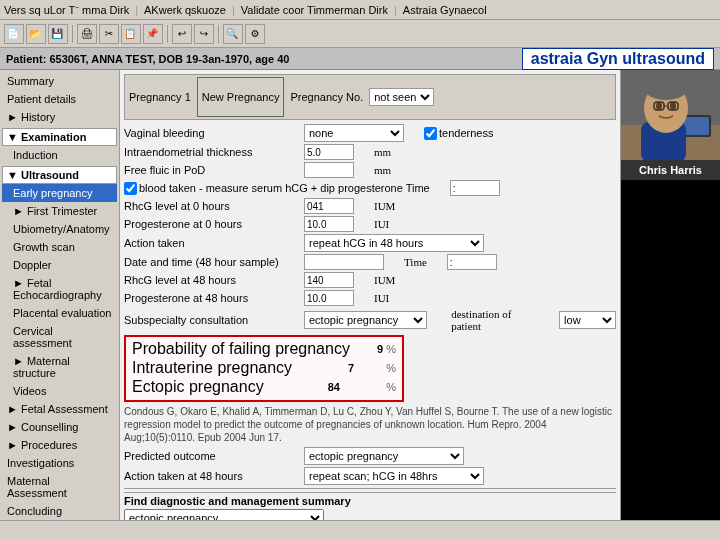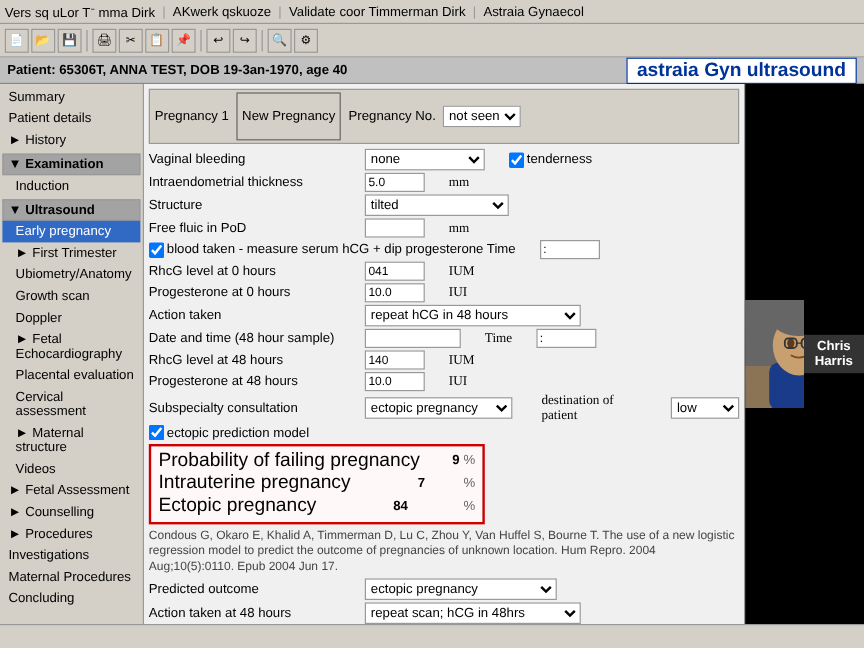--- a/index.html
+++ b/index.html
@@ -90,42 +90,42 @@
       cursor: pointer;
       font-size: 11px;
       border: 1px solid transparent;
       display: flex;
       align-items: center;
       gap: 2px;
     }
     .nav-item.selected { background: #316ac5; color: white; }
     .nav-item.section {
       font-weight: bold;
-      background: #a3a3a3;
+      background: #ffffff;
       border: 1px solid #999;
       margin-top: 2px;
     }
     .nav-item.sub { padding-left: 10px; }
 
     
     .content-area {
       flex: 1;
       background: #f0f0f0;
       overflow-y: auto;
       padding: 4px;
       position: relative;
     }
 
     
     .right-panel {
       width: 100px;
       background: #000;
       border-left: 1px solid #999;
       display: flex;
-      flex-direction: row;
+      flex-direction: column;
       align-items: center;
       justify-content: flex-start;
       overflow: hidden;
     }
     .photo-area {
       width: 100px;
       height: 90px;
       background: #555;
       position: relative;
       overflow: hidden;
@@ -363,21 +363,21 @@
     <div class="nav-item">
         <span>► Counselling</span>
       </div>
     <div class="nav-item">
         <span>► Procedures</span>
       </div>
     <div class="nav-item">
         <span>Investigations</span>
       </div>
     <div class="nav-item">
-        <span>Maternal Procedures</span>
+        <span>Maternal Assessment</span>
       </div>
     <div class="nav-item">
         <span>Concluding</span>
       </div>
 
   </div>
 
   <div class="content-area">
 
     <div class="pregnancy-header">
@@ -399,26 +399,20 @@
           <span>tenderness</span>
       </label>
     </div>
 
     <div class="form-row">
       <span class="form-label">Intraendometrial thickness</span>
       <input class="form-input narrow" type="text" value="5.0" style="">
       <span class="unit-label">mm</span>
     </div>
 
-    <div class="form-row">
-      <span class="form-label">Structure</span>
-      <select class="form-select" style="width:120px">
-        <option>tilted</option>
-      </select>
-    </div>
 
     <div class="form-row">
       <span class="form-label">Free fluic in PoD</span>
       <input class="form-input narrow" type="text" style="">
       <span class="unit-label">mm</span>
     </div>
 
     <div class="form-row">
       <label class="checkbox-label">
         <input type="checkbox" checked="" style="">
@@ -469,26 +463,20 @@
       <span class="form-label">Subspecialty consultation</span>
       <select class="form-select" style="width:130px">
         <option>ectopic pregnancy</option>
       </select>
       <span class="unit-label" style="margin-left:4px">destination of patient</span>
       <select class="form-select" style="width:60px">
         <option>low</option>
       </select>
     </div>
 
-    <div class="form-row">
-      <label class="checkbox-label">
-        <input type="checkbox" checked="" style="">
-        <span>ectopic prediction model</span>
-      </label>
-    </div>
 
     <div class="prediction-box">
       <div class="prediction-row">
         <span class="prediction-label">Probability of failing pregnancy</span>
         <span class="prediction-value">9</span>
         <span class="prediction-pct">%</span>
       </div>
       <div class="prediction-row">
         <span class="prediction-label">Intrauterine pregnancy</span>
         <span class="prediction-value">7</span>

